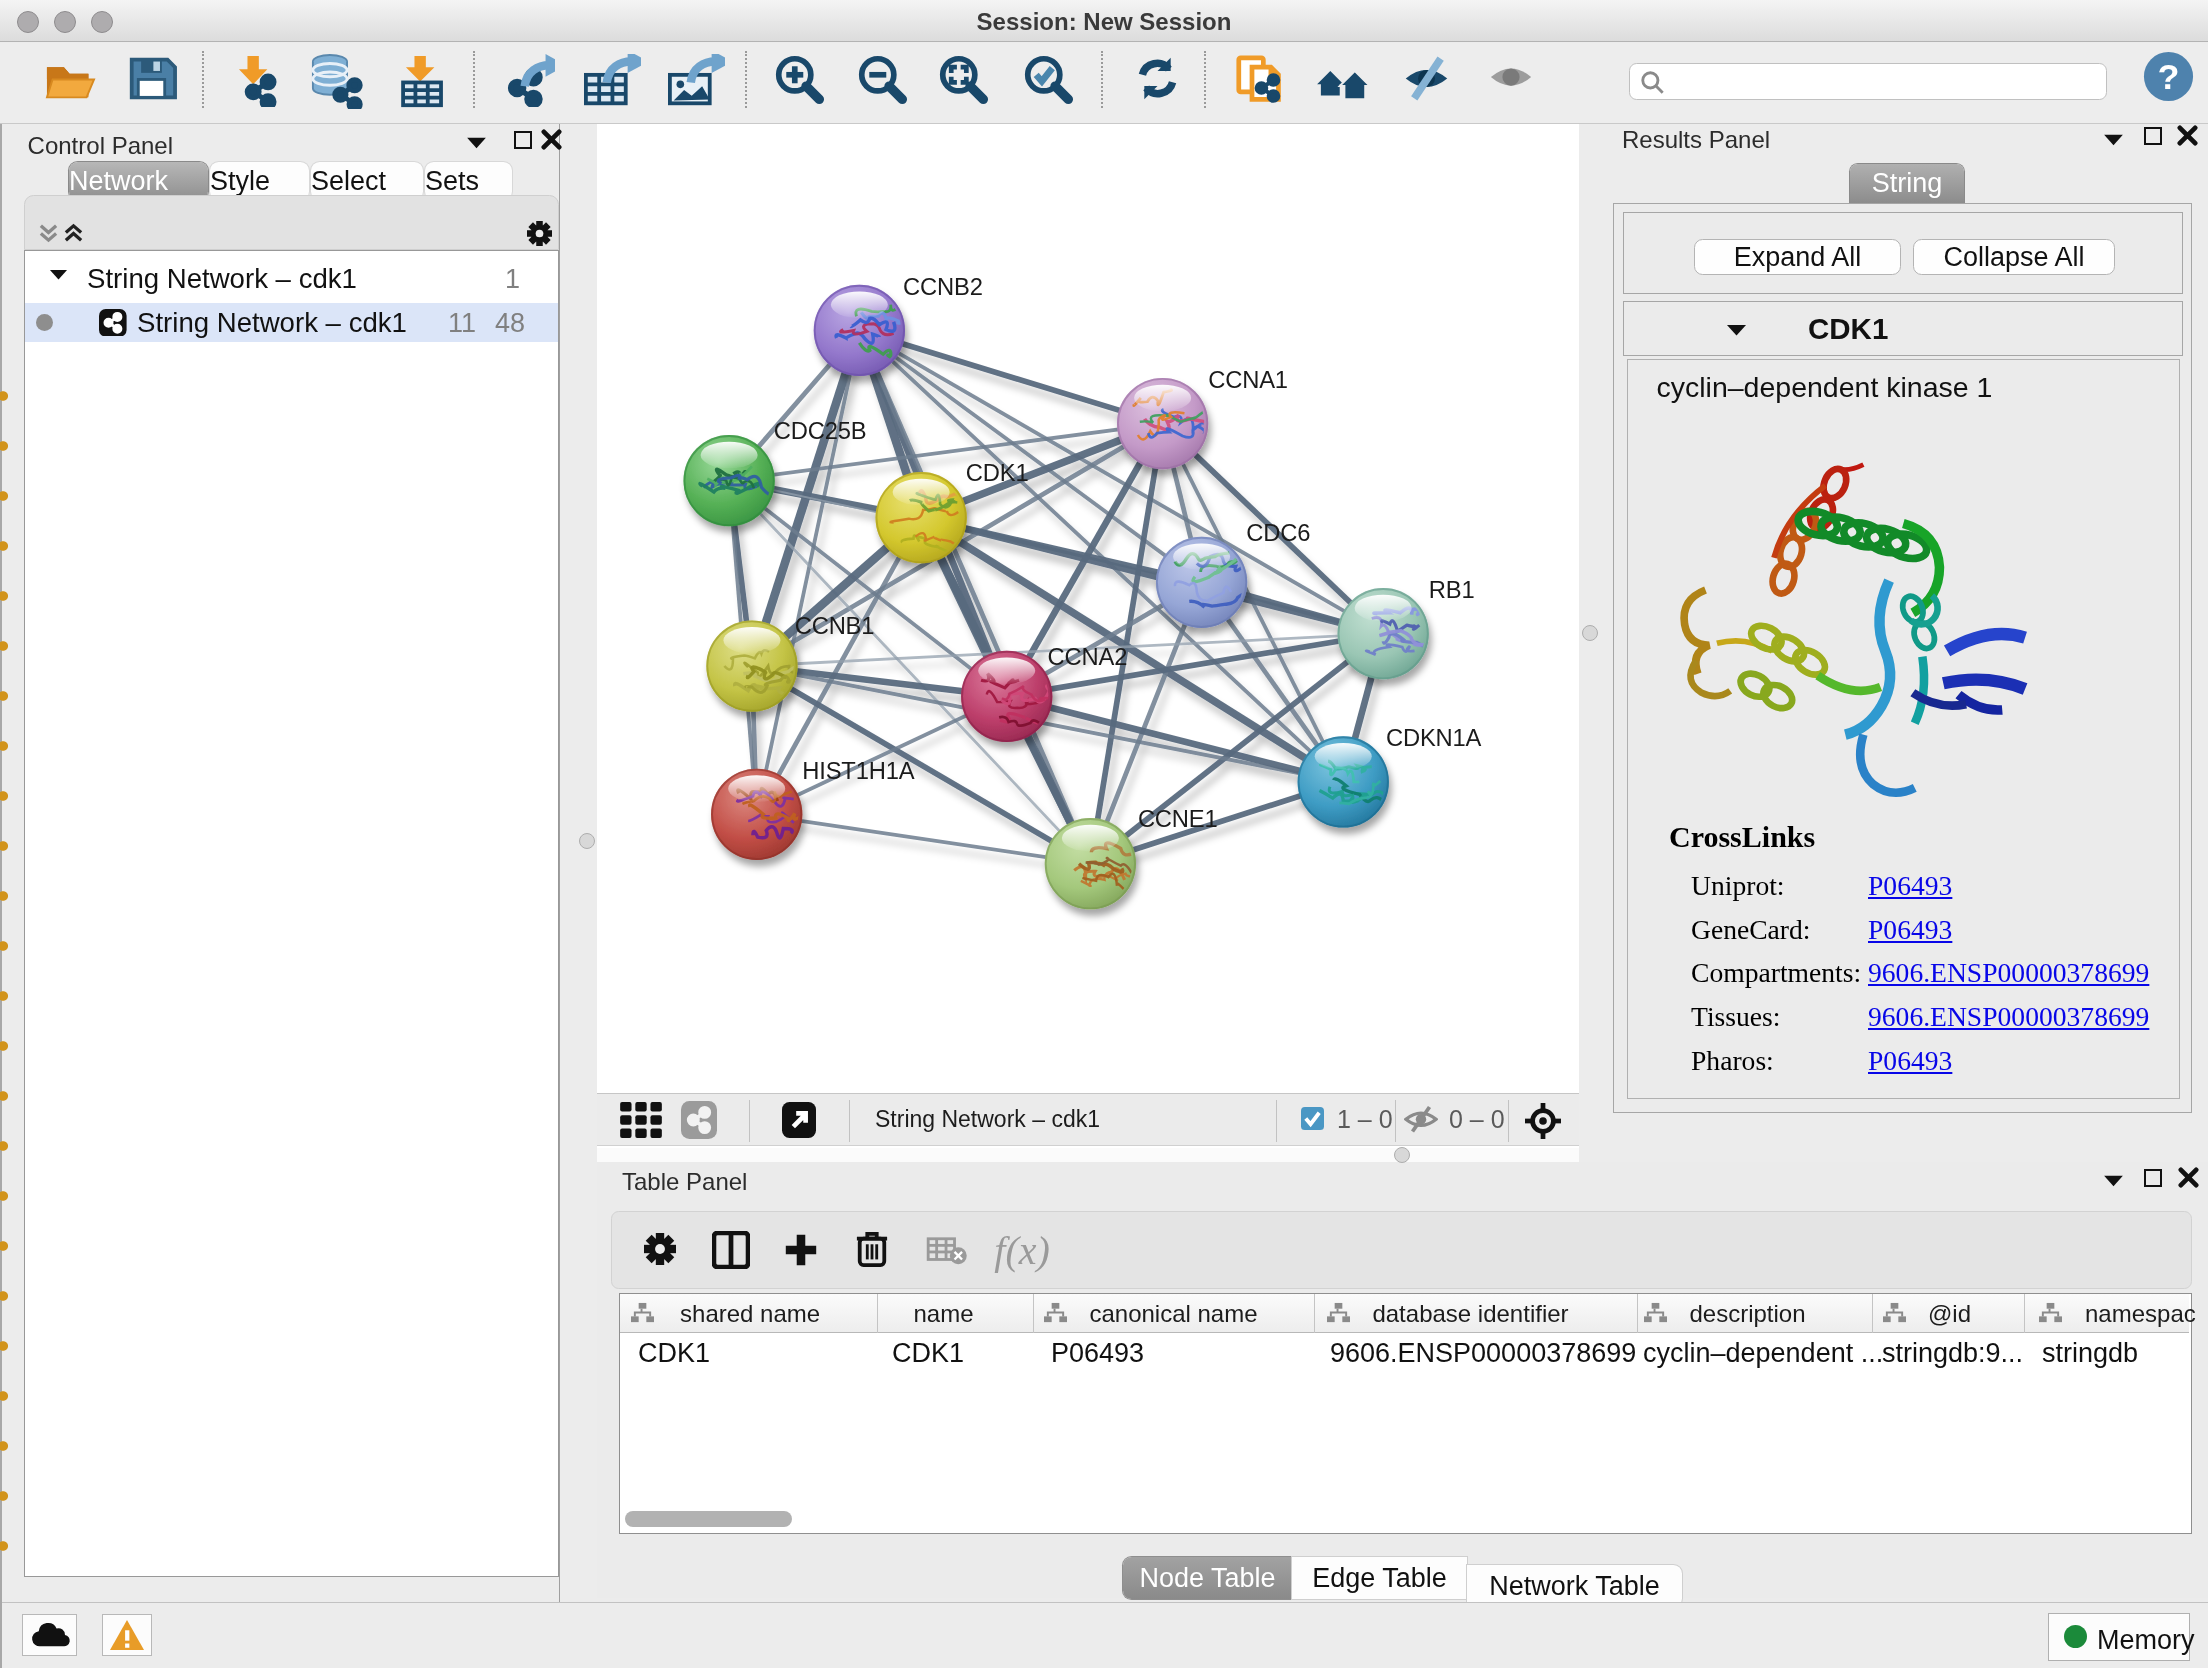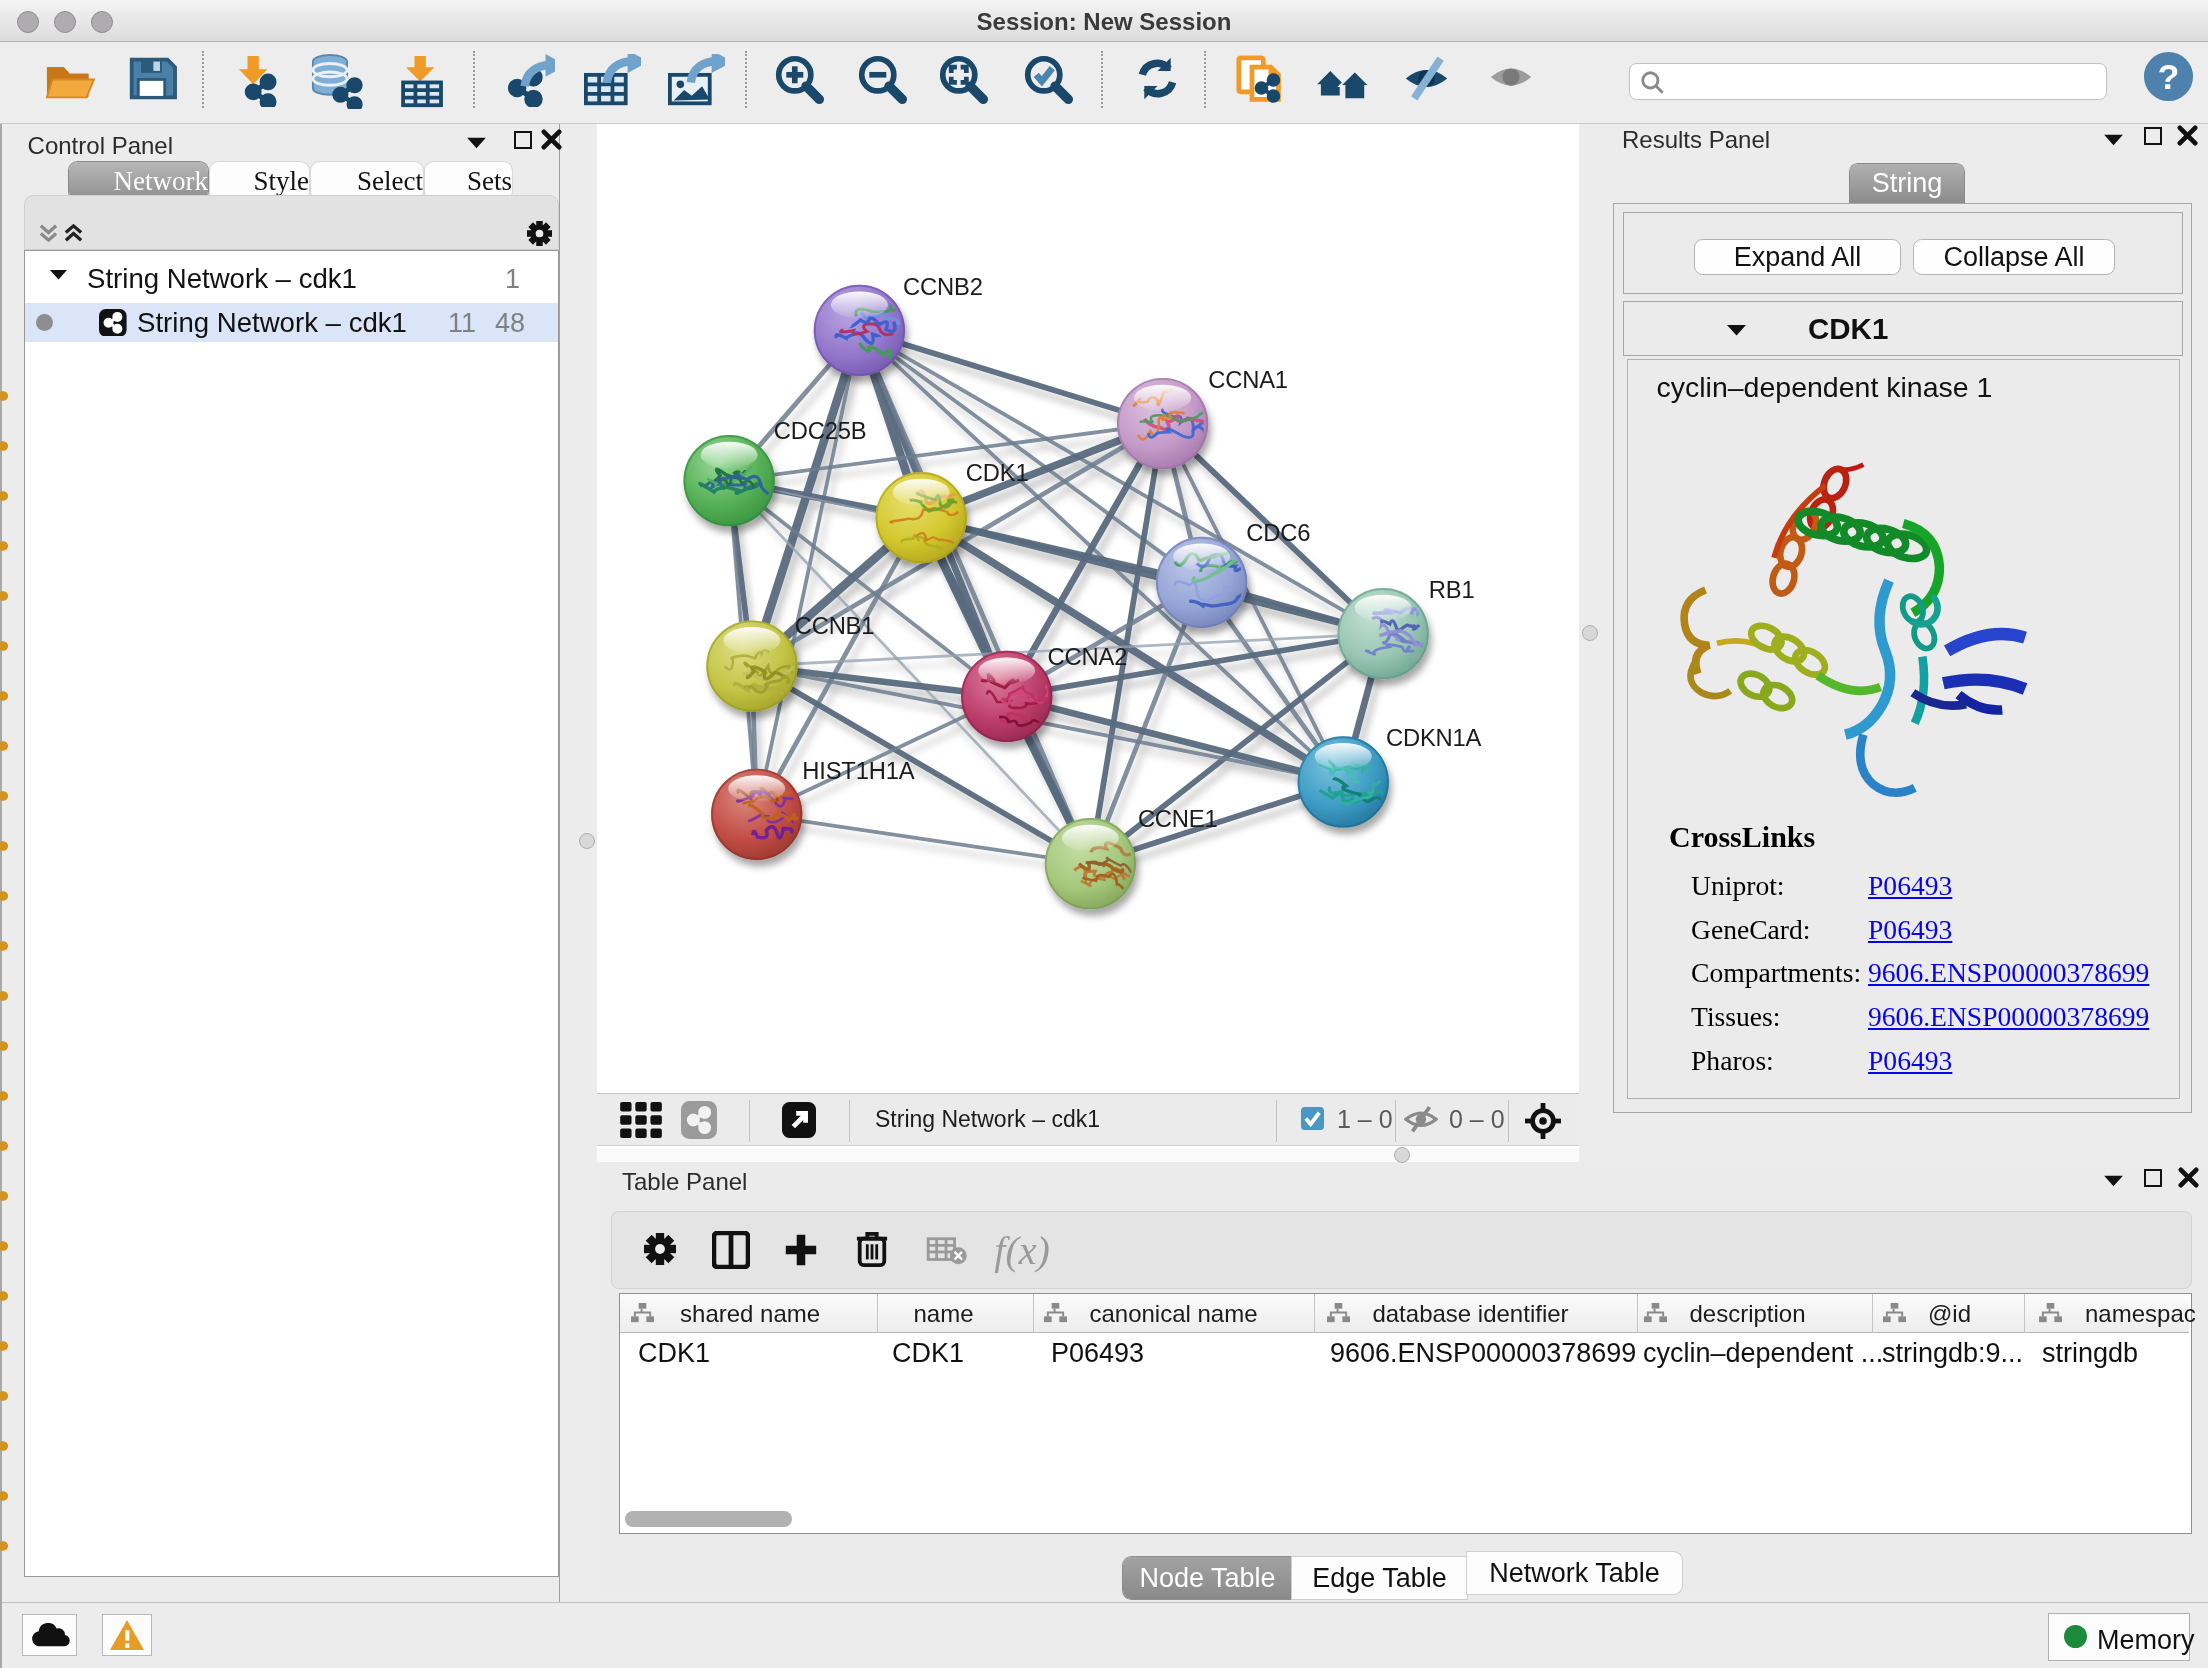--- a/index.html
+++ b/index.html
@@ -14,21 +14,21 @@
  font-size:24px;font-weight:600;color:#3a3a3a;}
 
 .toolbar{position:absolute;left:0;top:43px;width:2208px;height:81px;background:#ededed;border-bottom:1px solid #c9c9c9;}
 .tbi{position:absolute;top:10.5px;}
 .tbsep{position:absolute;top:7.6px;width:0;height:57px;border-left:2.9px dotted #9a9a9a;}
 
 .ptitle{font-size:24px;color:#2c2c2c;}
 
 .cpanel{position:absolute;left:0;top:124px;width:560px;height:1545px;background:#ececec;border-right:1.9px solid #9f9f9f;}
 .tab{position:absolute;top:38px;height:38px;border-radius:8.6px;background:#fdfdfd;
- box-shadow:0 0 0 1px #d8d8d8;color:#111;font-size:27px;text-align:right;line-height:38px;font-family:Liberation Serif, serif;}
+ box-shadow:0 0 0 1px #d8d8d8;color:#111;font-size:27px;text-align:left;line-height:38px;}
 .tabsel{background:linear-gradient(#b7b7b7,#8f8f8f);color:#fff;box-shadow:0 0 0 1px #8a8a8a;}
 .cph{position:absolute;left:24px;top:71px;width:535px;height:55px;background:#e2e2e2;
  border:1px solid #cfcfcf;border-radius:9.5px 9.5px 0 0;}
 .clist{position:absolute;left:24px;top:126px;width:535px;height:1327px;background:#fff;border:1px solid #989898;}
 .rowsel{position:absolute;left:0;top:52px;width:533px;height:39px;background:#dbe5f8;}
 
 .netpanel{position:absolute;left:597px;top:124px;width:982px;height:1039px;background:#fff;}
 .ntb{position:absolute;left:0;top:969px;width:982px;height:53px;background:#ebebeb;
  border-top:1px solid #c6c6c6;border-bottom:1px solid #d0d0d0;}
 .ntbsep{position:absolute;top:5.7px;height:42px;width:0;border-left:1px solid #c2c2c2;}
@@ -815,21 +815,21 @@
         <div class="dcell" style="left:431px">P06493</div>
         <div class="dcell" style="left:710px">9606.ENSP00000378699</div>
         <div class="dcell" style="left:1023px">cyclin–dependent ...</div>
         <div class="dcell" style="left:1262px">stringdb:9...</div>
         <div class="dcell" style="left:1422px">stringdb</div>
       </div>
    <div class="abs" style="left:4.8px;top:217px;width:167px;height:16px;border-radius:8.6px;background:#b2b2b2"></div>
  </div>
  <div class="abs" style="left:526px;top:395px;width:169px;height:42px;background:linear-gradient(#a2a2a2,#8a8a8a);border-radius:8.6px 0 0 8.6px;box-shadow:0 0 0 1px #8e8e8e;color:#fff;font-size:27px;text-align:center;line-height:42px">Node Table</div>
  <div class="abs" style="left:695px;top:395px;width:175px;height:42px;background:#fdfdfd;box-shadow:0 0 0 1px #cfcfcf;color:#111;font-size:27px;text-align:center;line-height:42px">Edge Table</div>
- <div class="abs" style="left:870px;top:390px;width:215px;height:42px;background:#fdfdfd;border-radius:0 8.6px 8.6px 0;box-shadow:0 0 0 1px #cfcfcf;color:#111;font-size:27px;text-align:center;line-height:42px">Network Table</div>
+ <div class="abs" style="left:870px;top:403px;width:215px;height:42px;background:#fdfdfd;border-radius:0 8.6px 8.6px 0;box-shadow:0 0 0 1px #cfcfcf;color:#111;font-size:27px;text-align:center;line-height:42px">Network Table</div>
 </div>
 
 <div class="statusbar">
  <div class="sbtn" style="left:22px;width:55px">
    <div class="abs" style="left:5.7px;top:4.8px"><svg width="42" height="30" viewBox="0 0 44 32">
           <path d="M12 28 a8 8 0 0 1 -2 -16 a10 10 0 0 1 19 -3 a7 7 0 0 1 9 7 a6 6 0 0 1 -2 12 z" fill="#111"></path>
         </svg></div>
     </div>
  <div class="sbtn" style="left:102px;width:50px">
    <div class="abs" style="left:4.8px;top:2.9px"><svg width="38" height="34" viewBox="0 0 40 36">

